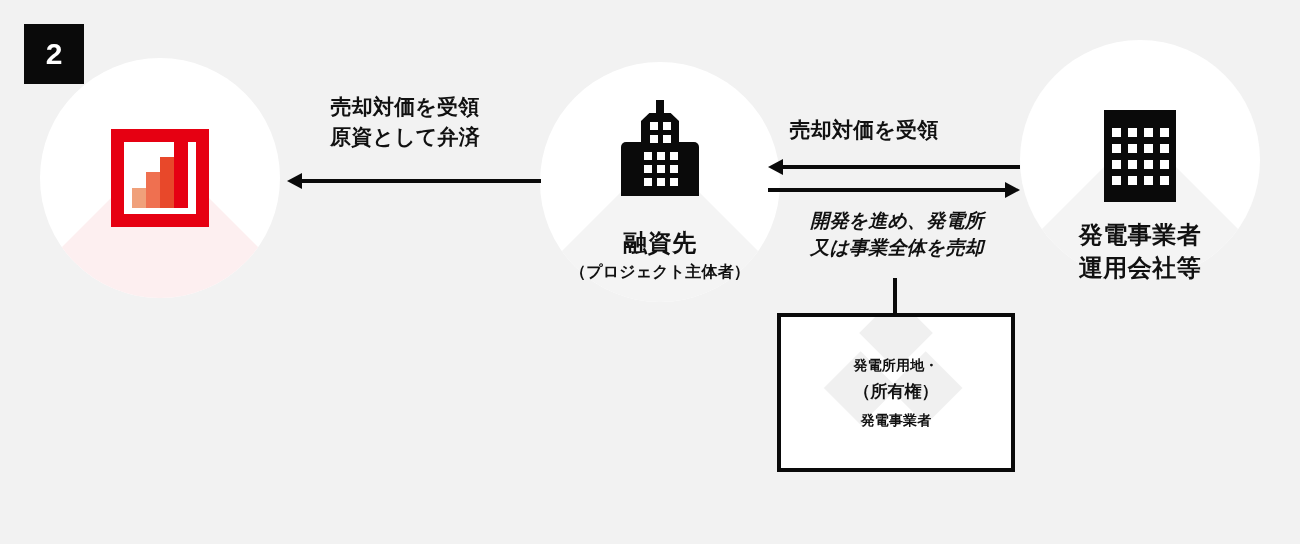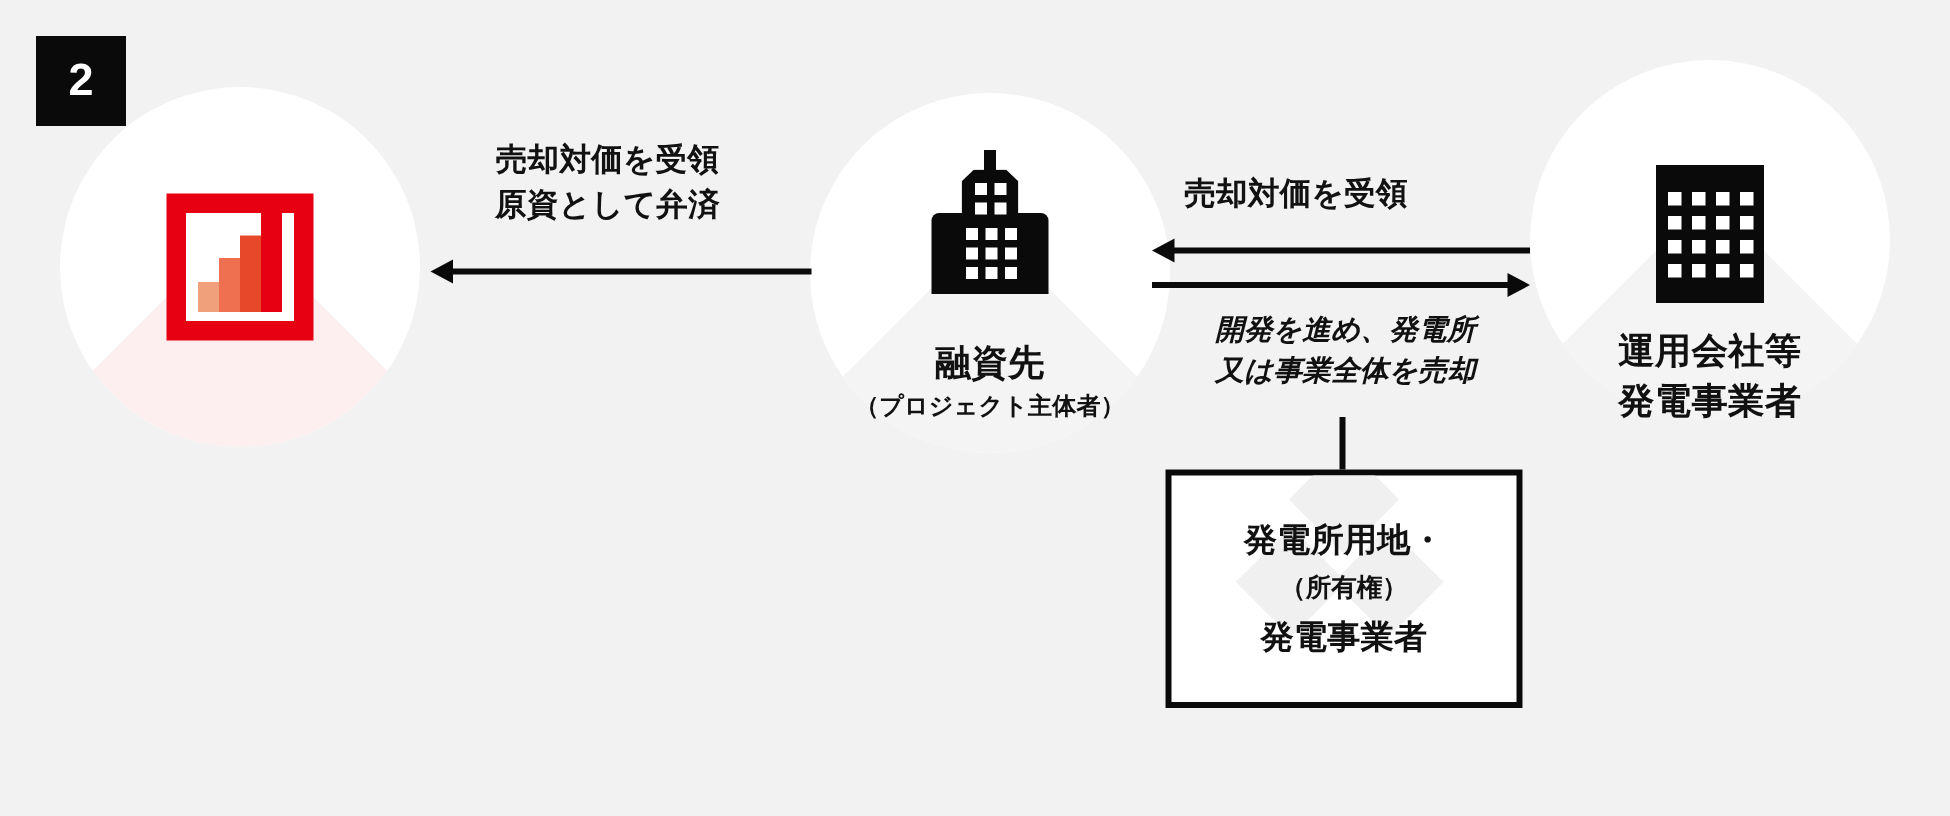--- a/index.html
+++ b/index.html
@@ -273,21 +273,21 @@
     height: 100%;
     display: flex;
     flex-direction: column;
     align-items: center;
     justify-content: center;
     text-align: center;
     line-height: 1.3;
   }
   .asset-box .l1,
   .asset-box .l3 {
-    font-size: 22px;
+    font-size: 14px;
     font-weight: 700;
     letter-spacing: 0.01em;
   }
   .asset-box .l2 {
     font-size: 17px;
     font-weight: 700;
     margin: 7px 0 7px 0;
   }
 </style>
 </head>
@@ -368,22 +368,22 @@
             <i></i>
           <i></i>
             <i></i>
             <i></i>
             <i></i>
         </span>
       </div>
     </div>
   </div>
   <div class="caption" style="left:990px; width:300px; top:220px;">
+    <span class="main">発電事業者</span>
     <span class="main">運用会社等</span>
-    <span class="main">発電事業者</span>
   </div>
 
   <div class="arrow-label" style="left:270px; top:92px; width:270px;">売却対価を受領
 原資として弁済</div>
   <div class="arrow left" style="left:287px; top:173px; width:254px;">
     <span class="head"></span>
     <span class="shaft"></span>
   </div>
 
   <div class="arrow-label" style="left:744px; top:115px; width:240px;">売却対価を受領</div>

